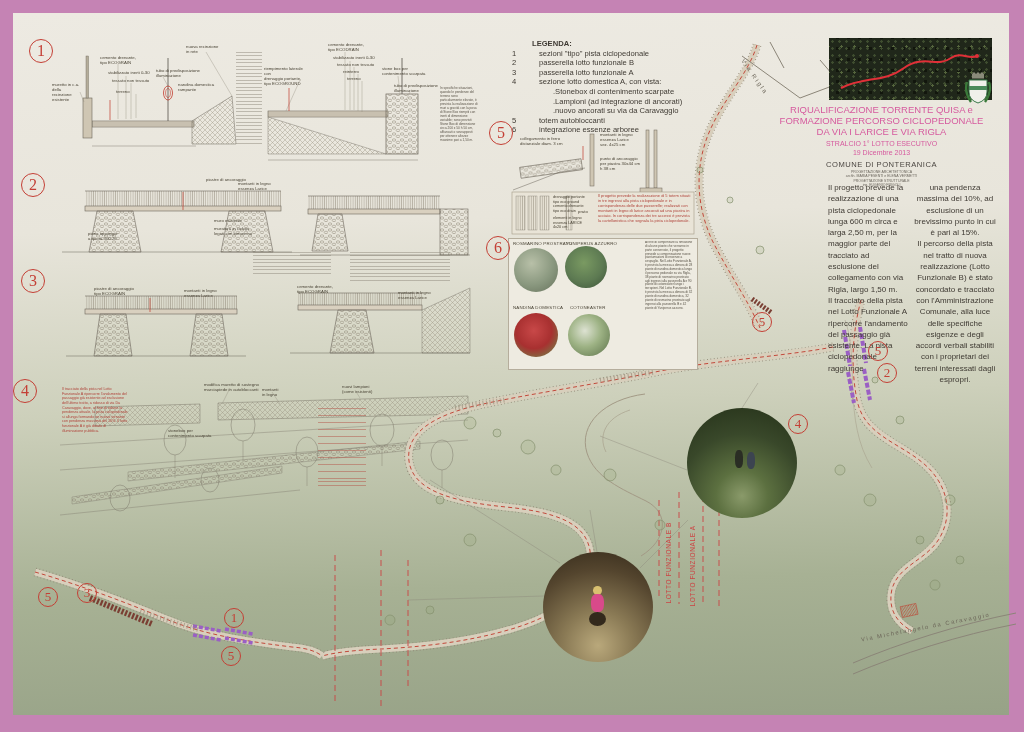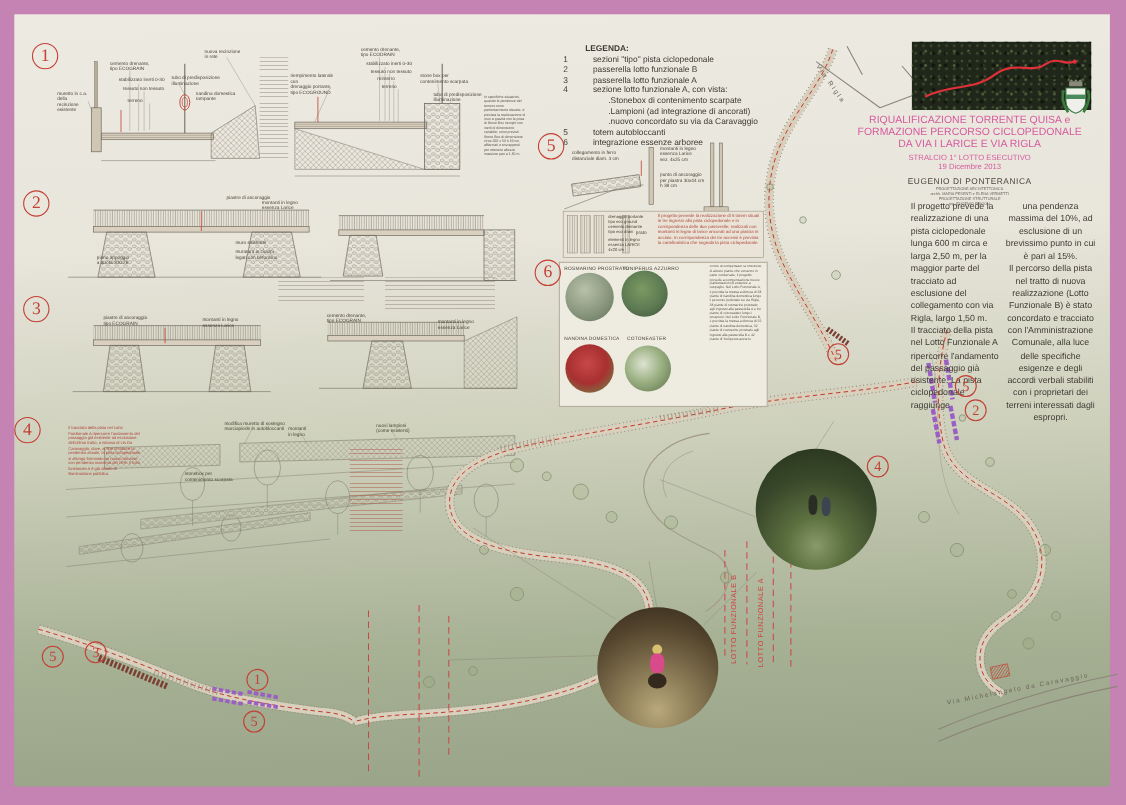--- a/index.html
+++ b/index.html
@@ -248,30 +248,30 @@
     <div class="row">
         <span class="num">2</span>
         <span>passerella lotto funzionale B</span>
       </div>
     <div class="row">
         <span class="num">3</span>
         <span>passerella lotto funzionale A</span>
       </div>
     <div class="row">
         <span class="num">4</span>
-        <span>sezione lotto funzionale A, con vista:</span>
+        <span>sezione lotto domestica A, con vista:</span>
       </div>
     <div class="row sub">
         <span>.Stonebox di contenimento scarpate</span>
       </div>
     <div class="row sub">
         <span>.Lampioni (ad integrazione di ancorati)</span>
       </div>
     <div class="row sub">
-        <span>.nuovo concordato su via da Caravaggio</span>
+        <span>.nuovo ancorati su via da Caravaggio</span>
       </div>
     <div class="row">
         <span class="num">5</span>
         <span>totem autobloccanti</span>
       </div>
     <div class="row">
         <span class="num">6</span>
         <span>integrazione essenze arboree</span>
       </div>
   </div>
@@ -377,21 +377,21 @@
     <rect x="9" y="2" width="12" height="4.5" fill="#8a8a7a"></rect>
     <path d="M9,2 l2,-2 2,2 2,-2 2,2 2,-2 2,2 z" fill="#8a8a7a"></path>
     <path d="M6,8 h18 v12 q0,8 -9,11 q-9,-3 -9,-11 z" fill="#f0f0ea" stroke="#3a7a4a" stroke-width="1"></path>
     <rect x="6" y="14" width="18" height="4" fill="#4a8a5a"></rect>
   </svg>
   <div class="titletxt t-main" style="top:104px;">RIQUALIFICAZIONE TORRENTE QUISA e</div>
   <div class="titletxt t-main" style="top:115px;">FORMAZIONE PERCORSO CICLOPEDONALE</div>
   <div class="titletxt t-main" style="top:126px;">DA VIA I LARICE E VIA RIGLA</div>
   <div class="titletxt t-sub" style="top:139px;">STRALCIO 1° LOTTO ESECUTIVO</div>
   <div class="titletxt t-sub" style="top:148px;">19 Dicembre 2013</div>
-  <div class="titletxt t-com" style="top:160px;">EUGENIO DI PONTERANICA</div>
+  <div class="titletxt t-com" style="top:160px;">COMUNE DI PONTERANICA</div>
   <div class="titletxt t-credits" style="top:170px;">PROGETTAZIONE ARCHITETTONICA
 archh. MARIA PESENTI e ELENA VERMETTI
 PROGETTAZIONE STRUTTURALE
 ing. EUGENIO FRIGOLI</div>
 
   <div class="introcol" style="left:828px;top:182px;width:80px;">Il progetto prevede la realizzazione di una pista ciclopedonale lunga 600 m circa e larga 2,50 m, per la maggior parte del tracciato ad esclusione del collegamento con via Rigla, largo 1,50 m.
 Il tracciato della pista nel Lotto Funzionale A ripercorre l'andamento del passaggio già esistente. La pista ciclopedonale raggiunge</div>
   <div class="introcol" style="left:913px;top:182px;width:84px;text-align:center;">una pendenza massima del 10%, ad esclusione di un brevissimo punto in cui è pari al 15%.
 Il percorso della pista nel tratto di nuova realizzazione (Lotto Funzionale B) è stato concordato e tracciato con l'Amministrazione Comunale, alla luce delle specifiche esigenze e degli accordi verbali stabiliti con i proprietari dei terreni interessati dagli espropri.</div>
 

